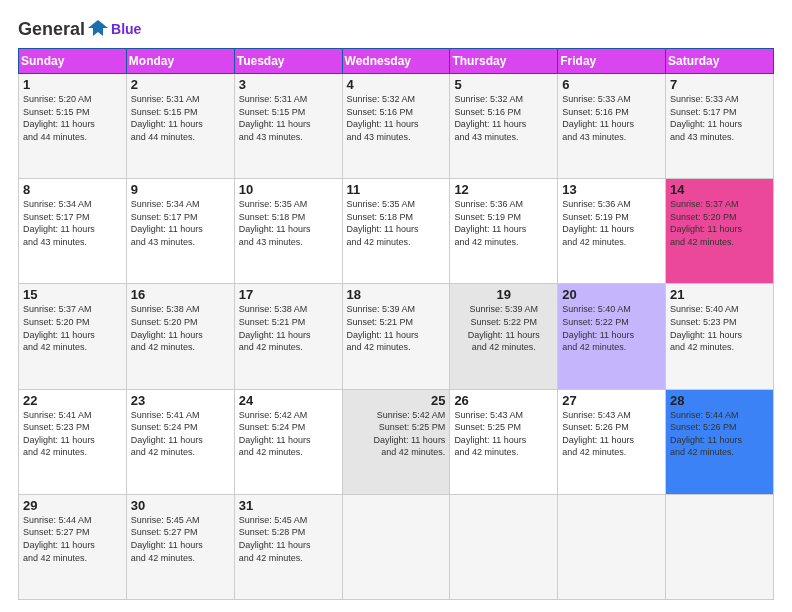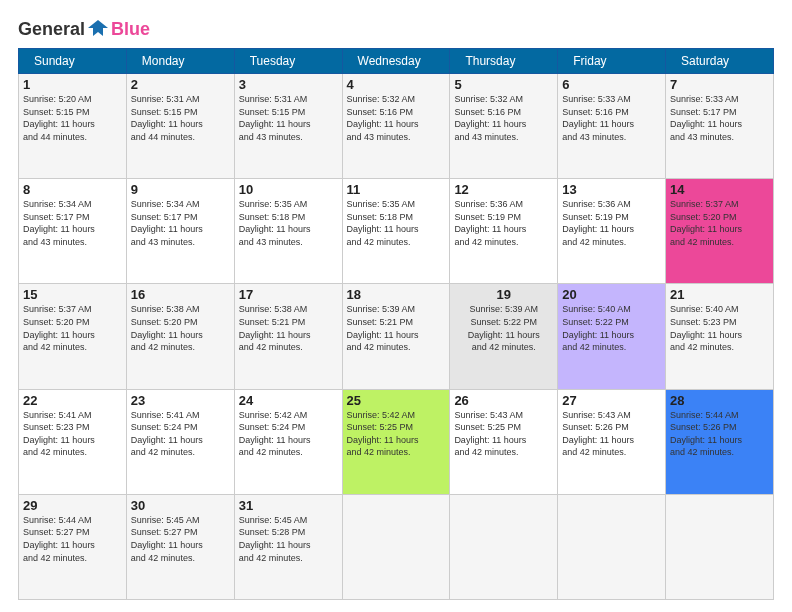--- a/index.html
+++ b/index.html
@@ -47,25 +47,25 @@
       margin-top: 2px;
     }
     .calendar {
       flex: 1;
       border: 1px solid #ccc;
       border-collapse: collapse;
       width: 100%;
       table-layout: fixed;
     }
     .calendar th {
-      background: #0369a1;
+      background: #d946ef;
       color: #fff;
       font-size: 12px;
-      font-weight: normal;
-      padding: 5px 15px;
+      font-weight: bold;
+      padding: 5px 2px;
       text-align: left;
       border: 1px solid #1558a0;
     }
     .calendar td {
       vertical-align: top;
       border: 1px solid #ccc;
       padding: 3px 4px;
       font-size: 9.5px;
       color: #333;
       background: #fff;
@@ -94,21 +94,21 @@
 <body>
 
 <div class="page">
   <div class="header">
     <div class="logo">
       <div class="logo-text">
         <span style="font-size:18px;font-weight:bold;color:#333;">General</span>
         <svg width="20" height="22" viewBox="0 0 20 22" style="margin:0 1px;">
           <polygon points="10,2 20,10 15,10 15,18 10,14 5,18 5,10 0,10" fill="#1a6faf"></polygon>
         </svg>
-        <span style="font-size:18px;font-weight:bold;color:#ec4899;">Blue</span>
+        <span style="font-size:14px;font-weight:bold;color:#6d28d9;">Blue</span>
       </div>
     </div>
     <div class="title-block">
       <div class="month-title"></div>
       <div class="subtitle"></div>
     </div>
   </div>
 
   <table class="calendar">
     <thead>
@@ -291,21 +291,21 @@
             <div class="day-info">Daylight: 11 hours</div>
             <div class="day-info">and 42 minutes.</div>
           </td>
           <td style="background: rgb(255, 255, 255);">
             <span class="day-num">24</span>
             <div class="day-info">Sunrise: 5:42 AM</div>
             <div class="day-info">Sunset: 5:24 PM</div>
             <div class="day-info">Daylight: 11 hours</div>
             <div class="day-info">and 42 minutes.</div>
           </td>
-          <td style="background: #bef264;">
+          <td style="background: #e5e5e5; text-align: right;">
             <span class="day-num">25</span>
             <div class="day-info">Sunrise: 5:42 AM</div>
             <div class="day-info">Sunset: 5:25 PM</div>
             <div class="day-info">Daylight: 11 hours</div>
             <div class="day-info">and 42 minutes.</div>
           </td>
           <td style="background: rgb(255, 255, 255);">
             <span class="day-num">26</span>
             <div class="day-info">Sunrise: 5:43 AM</div>
             <div class="day-info">Sunset: 5:25 PM</div>

